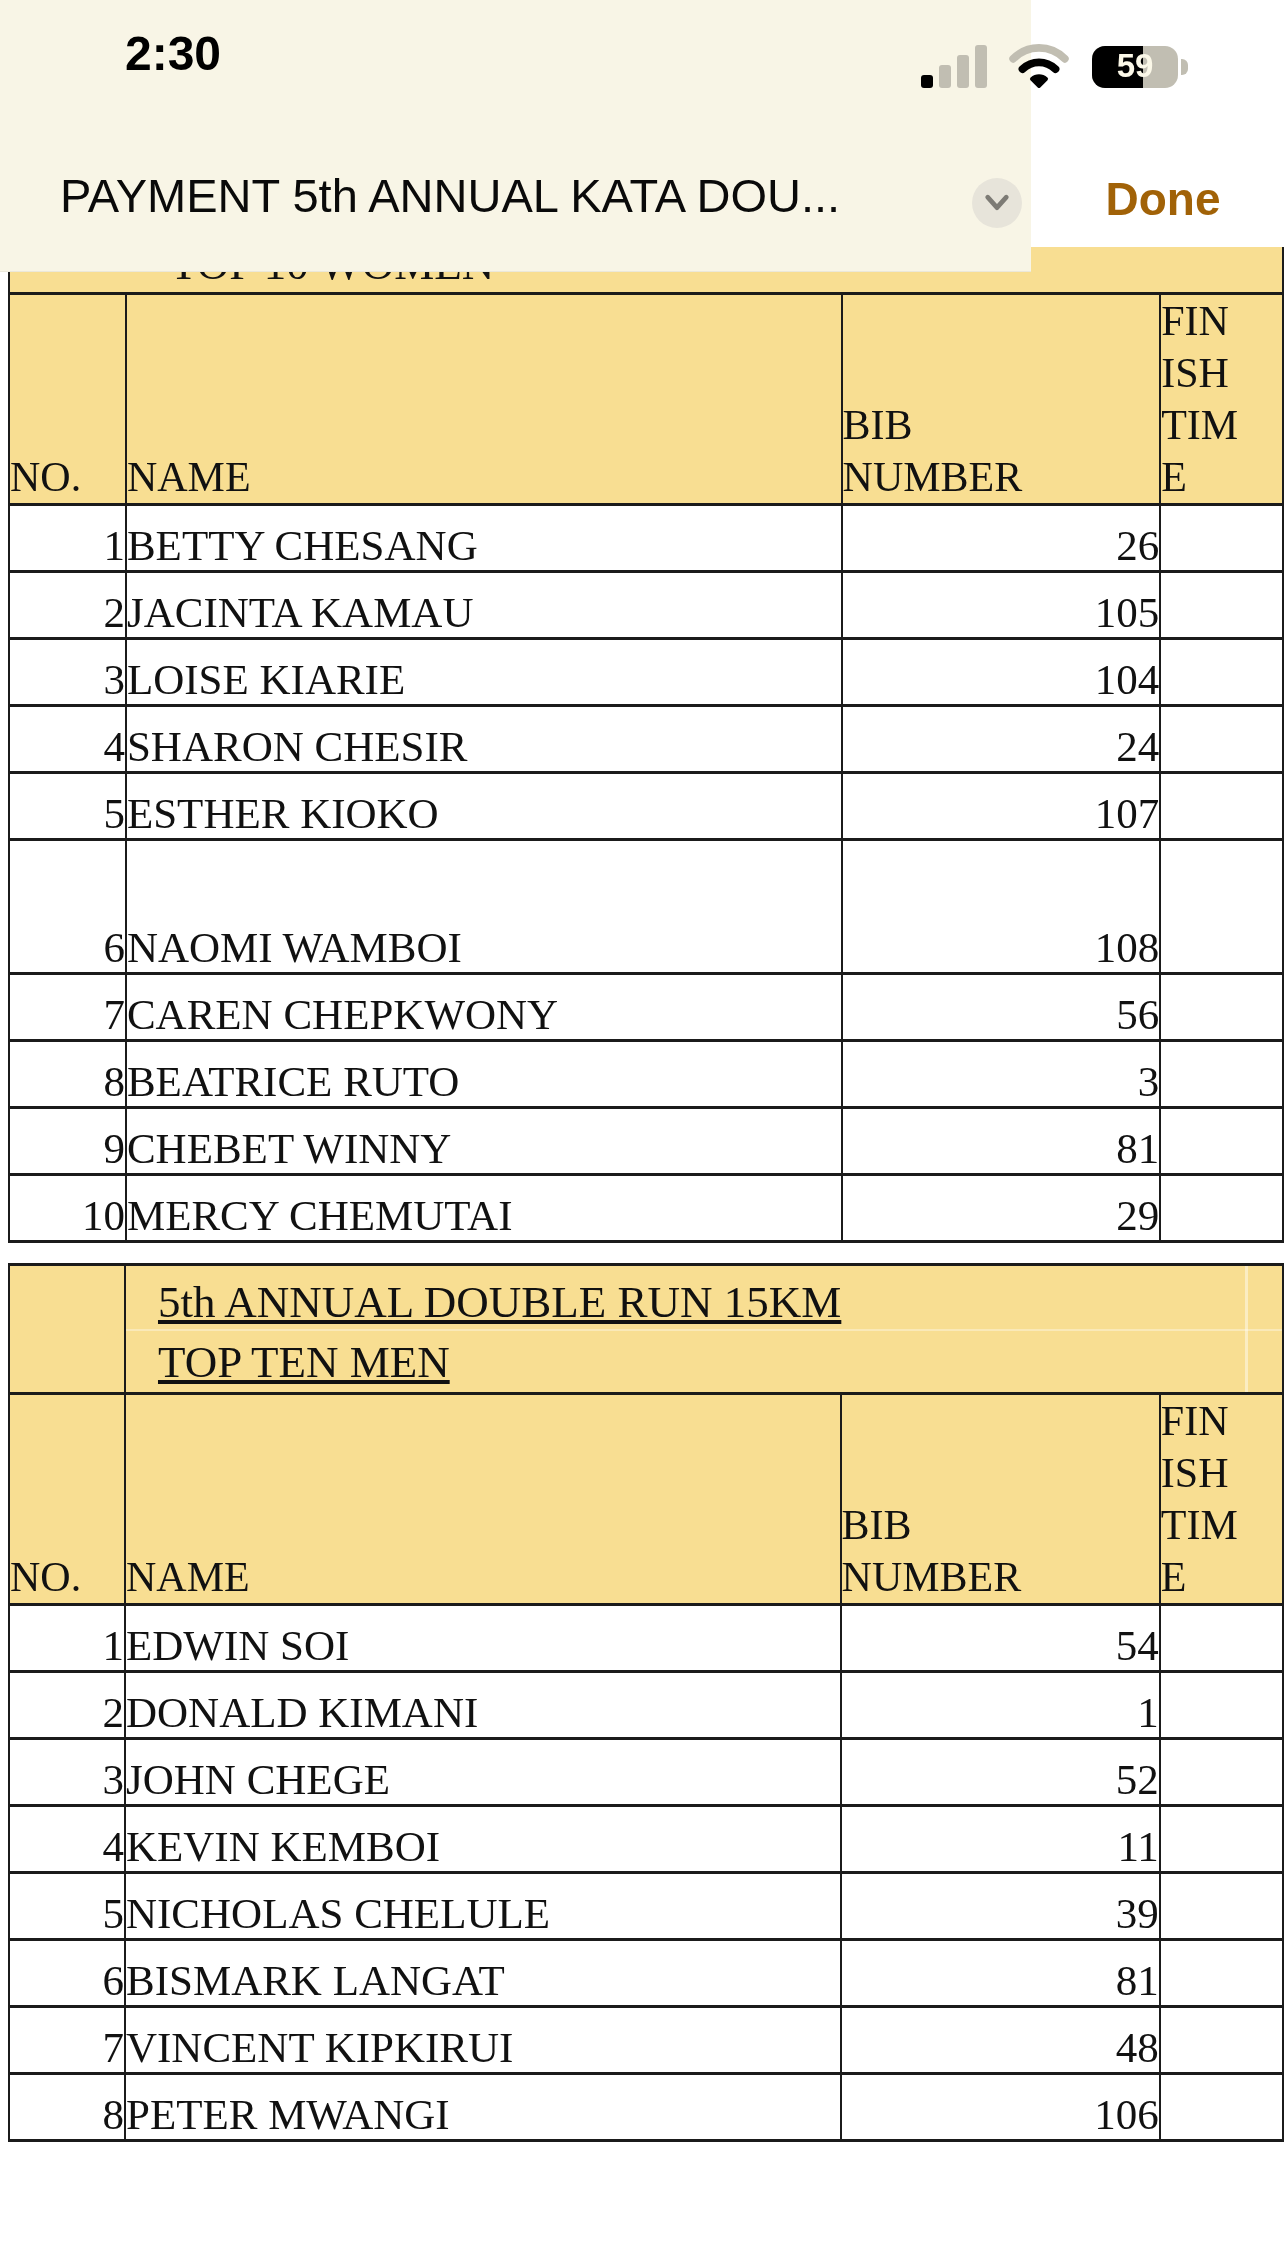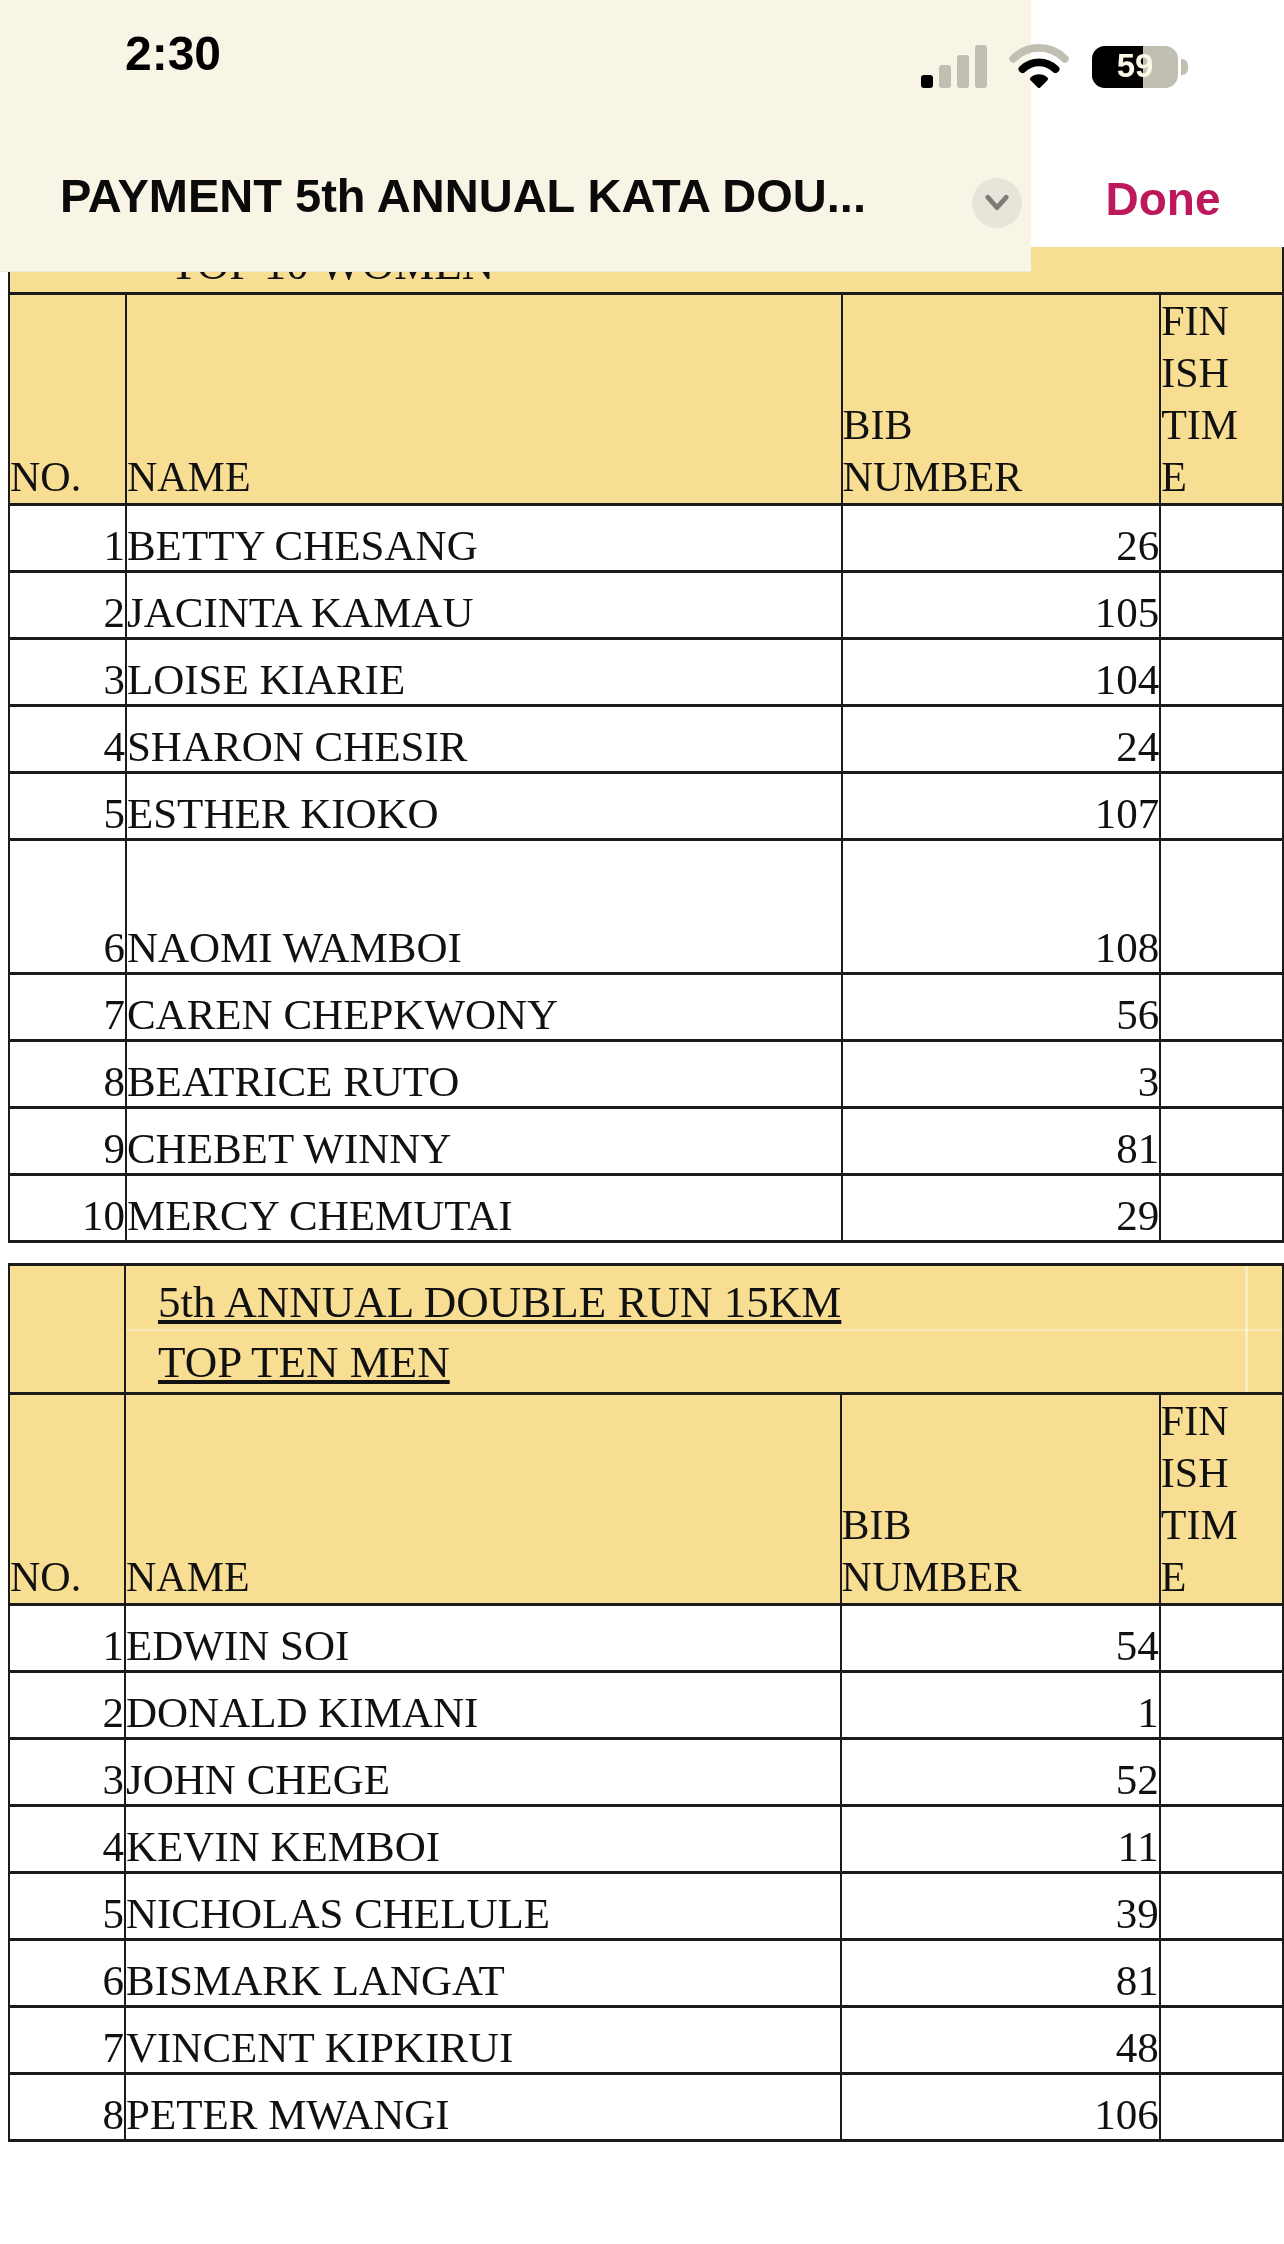--- a/index.html
+++ b/index.html
@@ -38,31 +38,31 @@
     text-align:center; font-size:33px; font-weight:700; color:#FBF8E8;
     font-family:"Liberation Sans", sans-serif;
   }
   .battnub {
     position:absolute; left:1181px; top:59px; width:7px; height:16px;
     background:#C1BEB2; border-radius:0 6px 6px 0;
   }
 
   .navtitle {
     position:absolute; left:60px; top:168px; width:880px;
-    font-size:47px; font-weight:700; color:#0a0a0a;
+    font-size:47px; font-weight:400; color:#0a0a0a;
     white-space:nowrap; overflow:hidden;
   }
   .chevbtn {
     position:absolute; left:972px; top:178px; width:50px; height:50px;
     background:#E7E4DA; border-radius:50%;
   }
   .chevbtn svg { position:absolute; left:11px; top:13px; }
   .donebtn {
     position:absolute; left:1088px; top:172px; width:150px;
-    font-size:46px; font-weight:600; color:#be185d; text-align:center;
+    font-size:46px; font-weight:600; color:#a16207; text-align:center;
     background:none; border:none; padding:0; cursor:pointer;
     font-family:"Liberation Sans", sans-serif;
   }
 
   
   .doc { position:absolute; left:0; top:0; width:1284px; height:2244px; background:#fff; z-index:1; }
 
   table.sheet {
     position:absolute; left:8px;
     border-collapse:collapse; table-layout:fixed;

